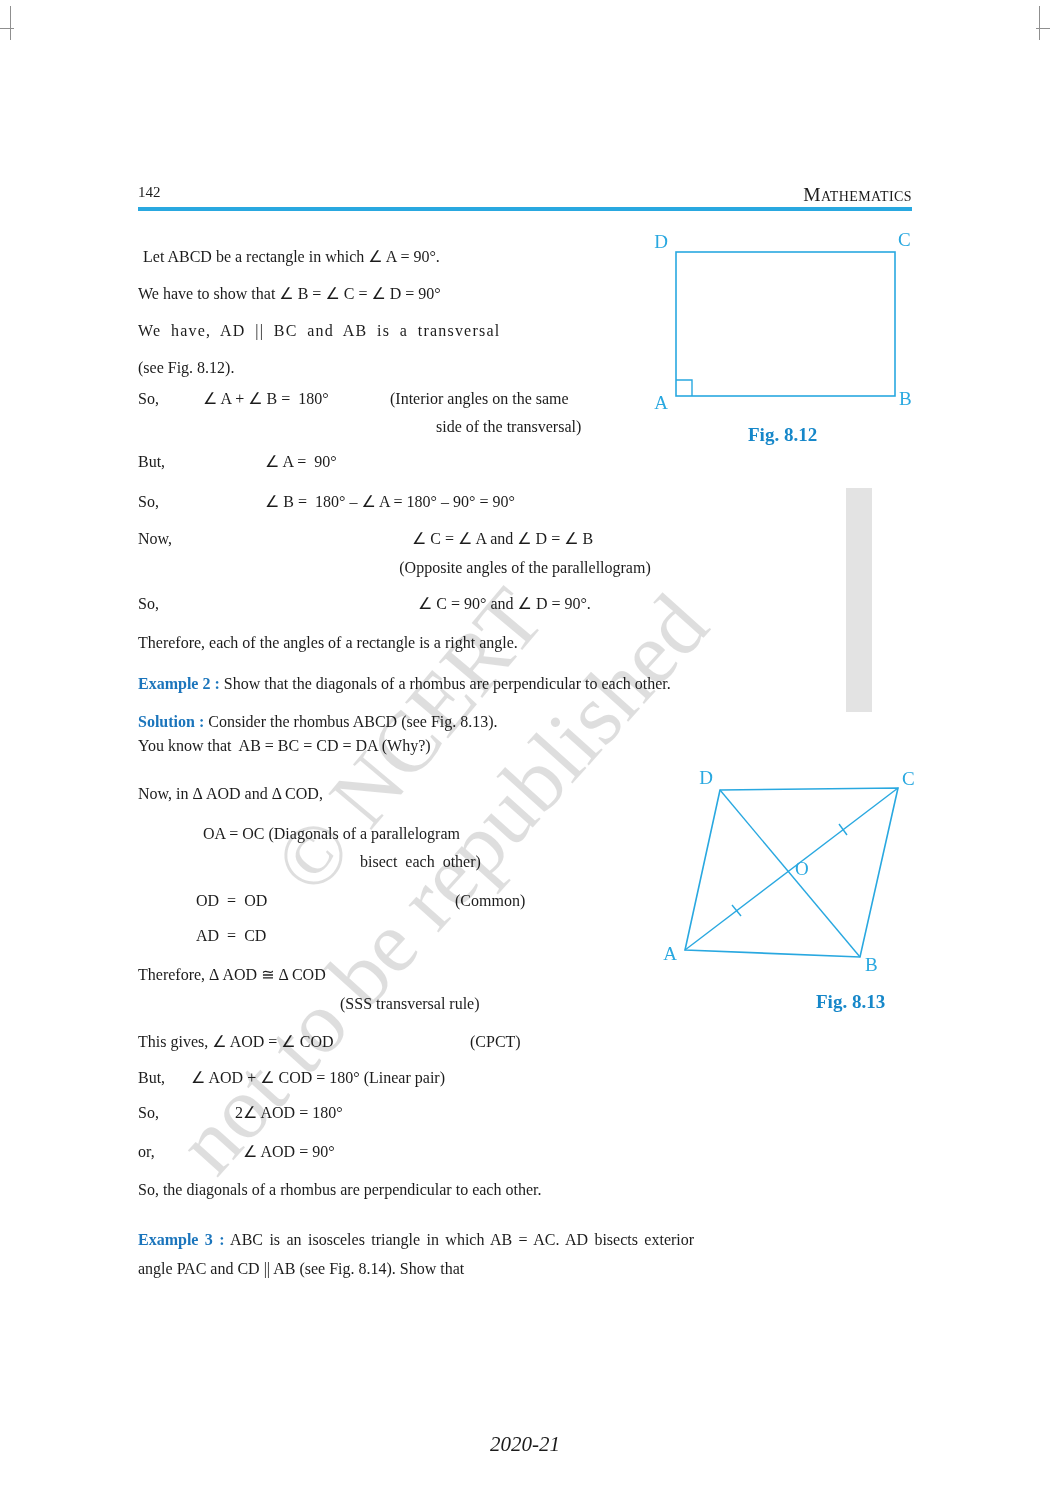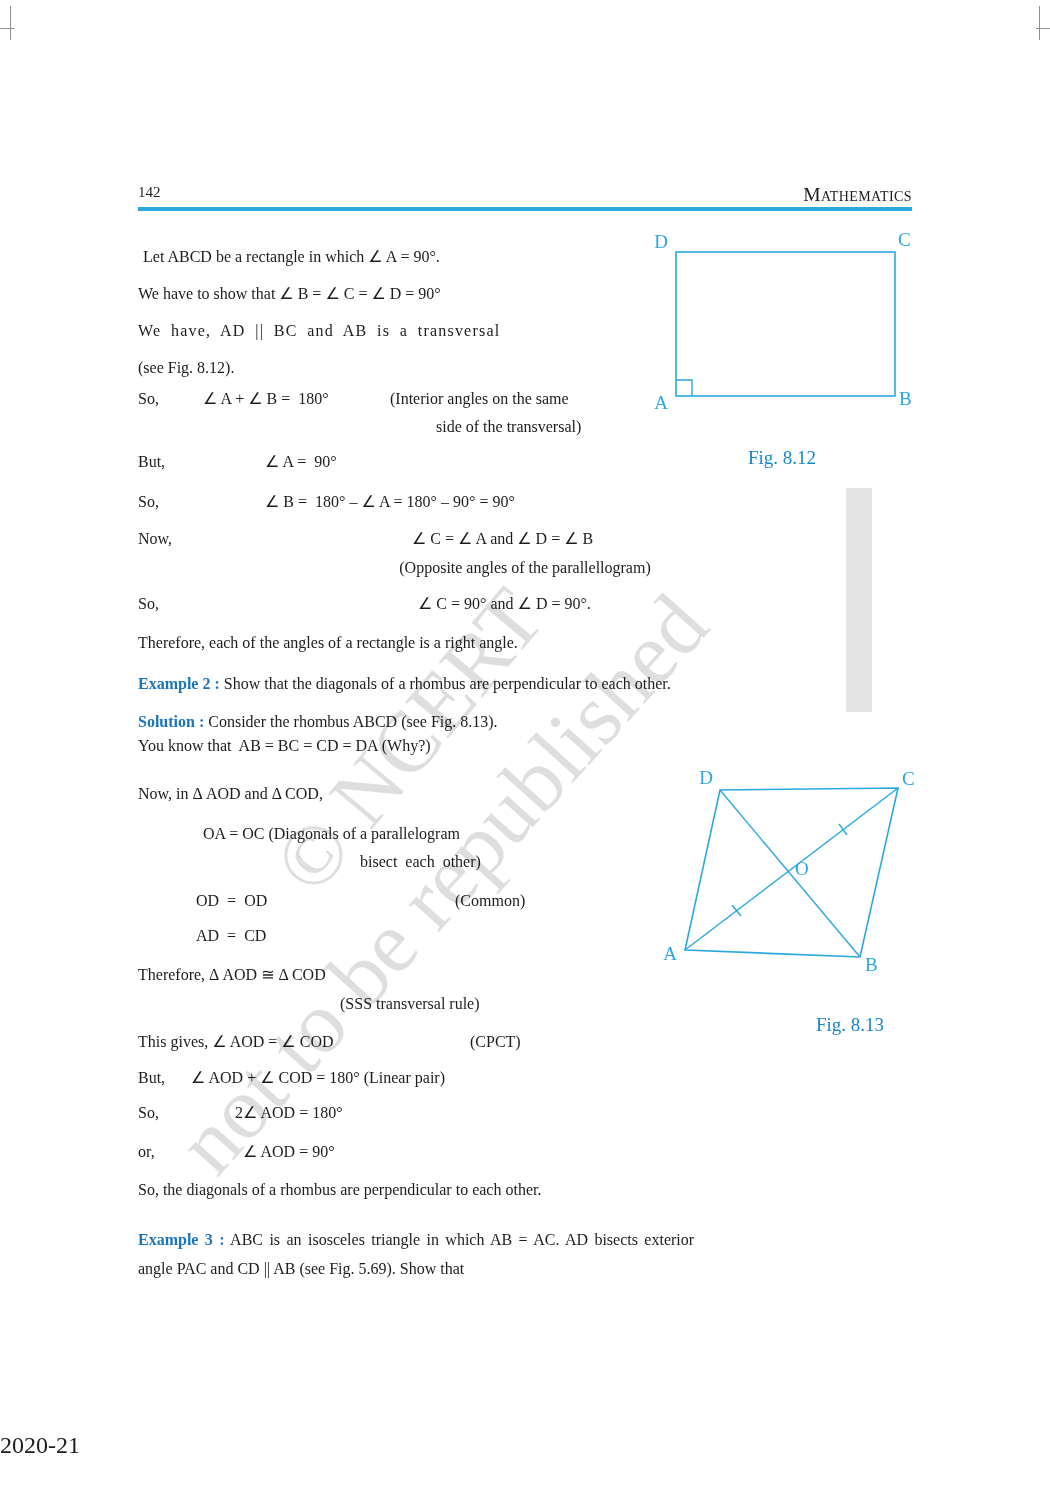--- a/index.html
+++ b/index.html
@@ -5,25 +5,25 @@
   html, body { margin:0; padding:0; background:#ffffff; }
   .page {
     position:relative; width:1050px; height:1500px; background:#ffffff;
     overflow:hidden; font-family:"Liberation Serif", serif; color:#1c1c1c;
   }
   .t { position:absolute; font-size:16px; white-space:pre; z-index:2; line-height:1.25; }
   .spread  { letter-spacing:1.2px; word-spacing:4.5px; }
   .spread2 { word-spacing:2.4px; }
   .blue-bold { color:#1b75bc; font-weight:bold; }
   .right-note { width:774px; text-align:center; }
-  .caption { position:absolute; font-size:19px; font-weight:normal; color:#1687c9; z-index:2; white-space:pre;margin-top:23px; }
+  .caption { position:absolute; font-size:19px; font-weight:bold; color:#1687c9; z-index:2; white-space:pre; }
   .pgnum   { position:absolute; left:138px; top:184px; font-size:15px; z-index:2; }
   .subject { position:absolute; right:138px; top:184px; font-size:19.5px; font-variant:small-caps; letter-spacing:0.4px; z-index:2; }
   .rule    { position:absolute; left:138px; top:207px; width:774px; height:4px; background:#29a8e0; z-index:2; }
-  .footer  { position:absolute; left:0; top:1432px; width:100%; font-size:24px; z-index:2; }
+  .footer  { position:absolute; left:0; top:1432px; width:100%; text-align:center; font-size:21px; z-index:2;font-style:italic; }
   .wm { position:absolute; white-space:nowrap; color:rgba(0,0,0,0.13); z-index:1;
         font-family:"Liberation Serif", serif; }
   #wm1 { left:330px; top:812px; font-size:86px; transform:rotate(-50deg); transform-origin:left bottom; }
   #wm2 { left:232px; top:1092px; font-size:88px; transform:rotate(-48deg); transform-origin:left bottom; }
   .wm-bar { position:absolute; left:846px; top:488px; width:26px; height:224px; background:rgba(0,0,0,0.11); z-index:1; }
   .crop { position:absolute; background:#8f8f8f; z-index:3; }
   .figsvg { position:absolute; overflow:visible; z-index:2; }
   .figsvg text { font-family:"Liberation Serif", serif; font-size:19px; fill:#29a8e0; }
 </style>
 </head>
@@ -94,21 +94,21 @@
 
   <div class="t" style="left:138px; top:1103px;">So,</div>
   <div class="t" style="left:235px; top:1103px;">2∠ AOD = 180°</div>
 
   <div class="t" style="left:138px; top:1142px;">or,</div>
   <div class="t" style="left:243px; top:1142px;">∠ AOD = 90°</div>
 
   <div class="t" style="left:138px; top:1180px;">So, the diagonals of a rhombus are perpendicular to each other.</div>
 
   <div class="t spread2" style="left:138px; top:1230px;"><span class="blue-bold">Example 3 :</span> <span>ABC is an isosceles triangle in which AB = AC. AD bisects exterior</span></div>
-  <div class="t" style="left:138px; top:1259px;">angle PAC and CD || AB (see Fig. 5.69). Show that</div>
+  <div class="t" style="left:138px; top:1259px;">angle PAC and CD || AB (see Fig. 8.14). Show that</div>
 
   <svg class="figsvg" style="left:640px; top:228px;" width="280" height="190" viewBox="0 0 280 190">
     <rect x="36" y="24" width="219" height="144" fill="none" stroke="#29a8e0" stroke-width="1.6"></rect>
     <path d="M36,152 L52,152 L52,168" fill="none" stroke="#29a8e0" stroke-width="1.4"></path>
     <text x="28" y="20" text-anchor="end">D</text>
     <text x="258" y="18">C</text>
     <text x="28" y="181" text-anchor="end">A</text>
     <text x="259" y="177">B</text>
   </svg>
   <div class="caption" style="left:748px; top:424px;">Fig. 8.12</div>

